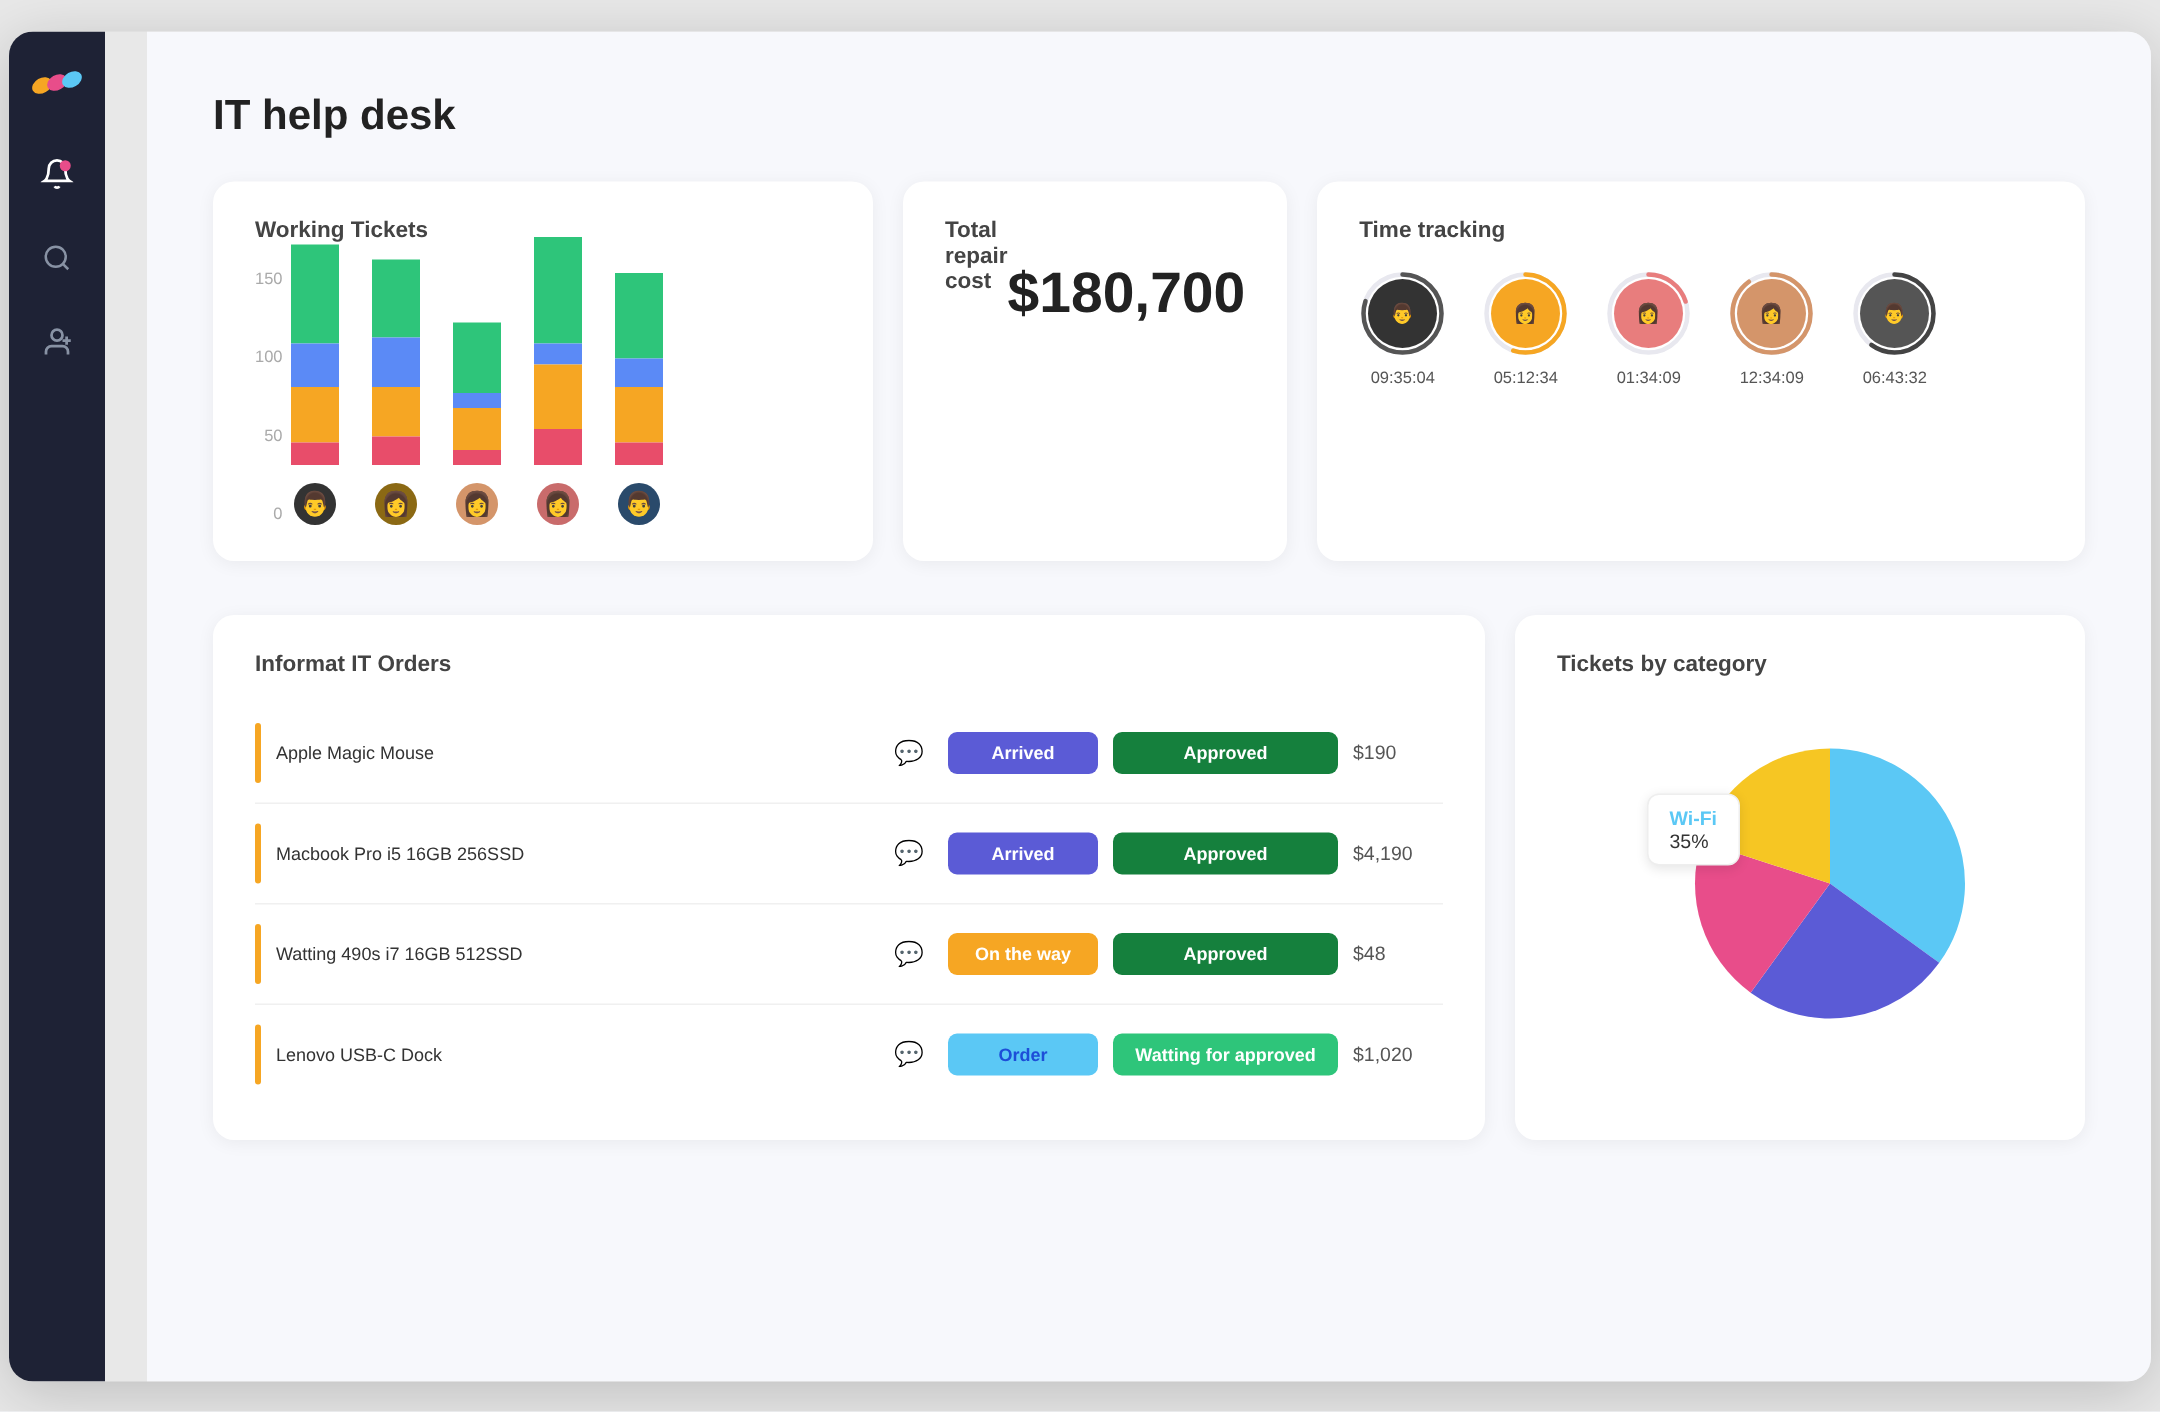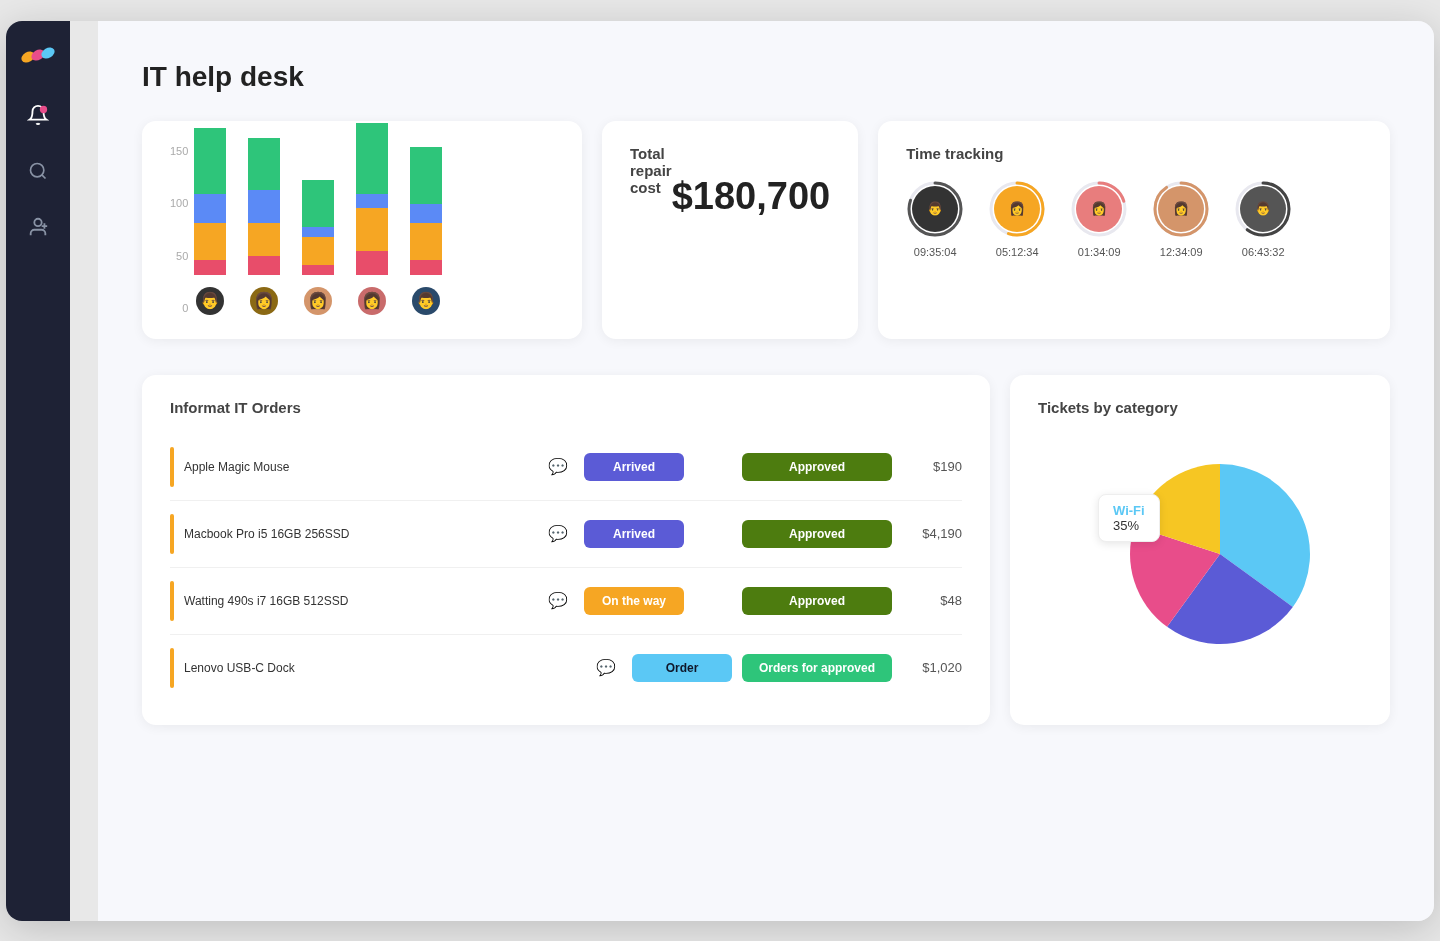--- a/index.html
+++ b/index.html
@@ -219,28 +219,27 @@
       border-radius: 6px;
       font-size: 12px;
       font-weight: 600;
       border: none;
       cursor: pointer;
       min-width: 100px;
       text-align: center;
     }
     .btn-arrived { background: #5b5bd6; color: #fff; }
     .btn-onway { background: #f6a623; color: #fff; }
-    .btn-order { background: #5bc8f5; color: #0f172a; }
-    .btn-approved { background: #4d7c0f; color: #fff; margin-left: 48px; }
+    .btn-order { background: #5bc8f5; color: #1d4ed8; }
+    .btn-approved { background: #15803d; color: #fff; }
     .btn-waiting { background: #2ec57a; color: #fff; }
     .order-price {
       font-size: 13px;
       color: #555;
       min-width: 60px;
-      text-align: right;
     }
     
     .pie-card {
       flex: 0 0 380px;
     }
     .pie-wrapper {
       position: relative;
       width: 240px;
       height: 220px;
       margin: 0 auto;
@@ -301,20 +300,21 @@
       </svg>
     </div>
   </div>
 
   <div class="main">
     <div class="page-title">IT help desk</div>
 
     <div class="top-row">
 
       <div class="card chart-card">
+        <div class="card-title">Working Tickets</div>
         <div class="chart-inner">
           <div class="chart-y-labels">
             <span>150</span>
             <span>100</span>
             <span>50</span>
             <span>0</span>
           </div>
           <div class="bar-chart" id="bar-chart-container">
               <div class="bar-group">
                 <div class="bar-stack">
@@ -464,21 +464,21 @@
     <span class="order-chat">💬</span>
     <button class="order-status-btn btn-onway">On the way</button>
     <button class="order-status-btn btn-approved" style="min-width:150px">Approved</button>
     <div class="order-price">$48</div>
   </div>
             <div class="order-row">
     <div class="order-indicator"></div>
     <div class="order-name">Lenovo USB-C Dock</div>
     <span class="order-chat">💬</span>
     <button class="order-status-btn btn-order">Order</button>
-    <button class="order-status-btn btn-waiting" style="min-width:150px">Orders for approved</button>
+    <button class="order-status-btn btn-waiting" style="min-width:150px">Watting for approved</button>
     <div class="order-price">$1,020</div>
   </div>
           </div>
       </div>
 
       <div class="card pie-card">
         <div class="card-title">Tickets by category</div>
         <div class="pie-wrapper">
           <svg id="pie-svg" width="240" height="220" viewBox="0 0 240 220">
               <path d="M 140 120 L 140 30 A 90 90 0 0 1 212.8115294937453 172.90067270632255 Z" fill="#5bc8f5"></path>

